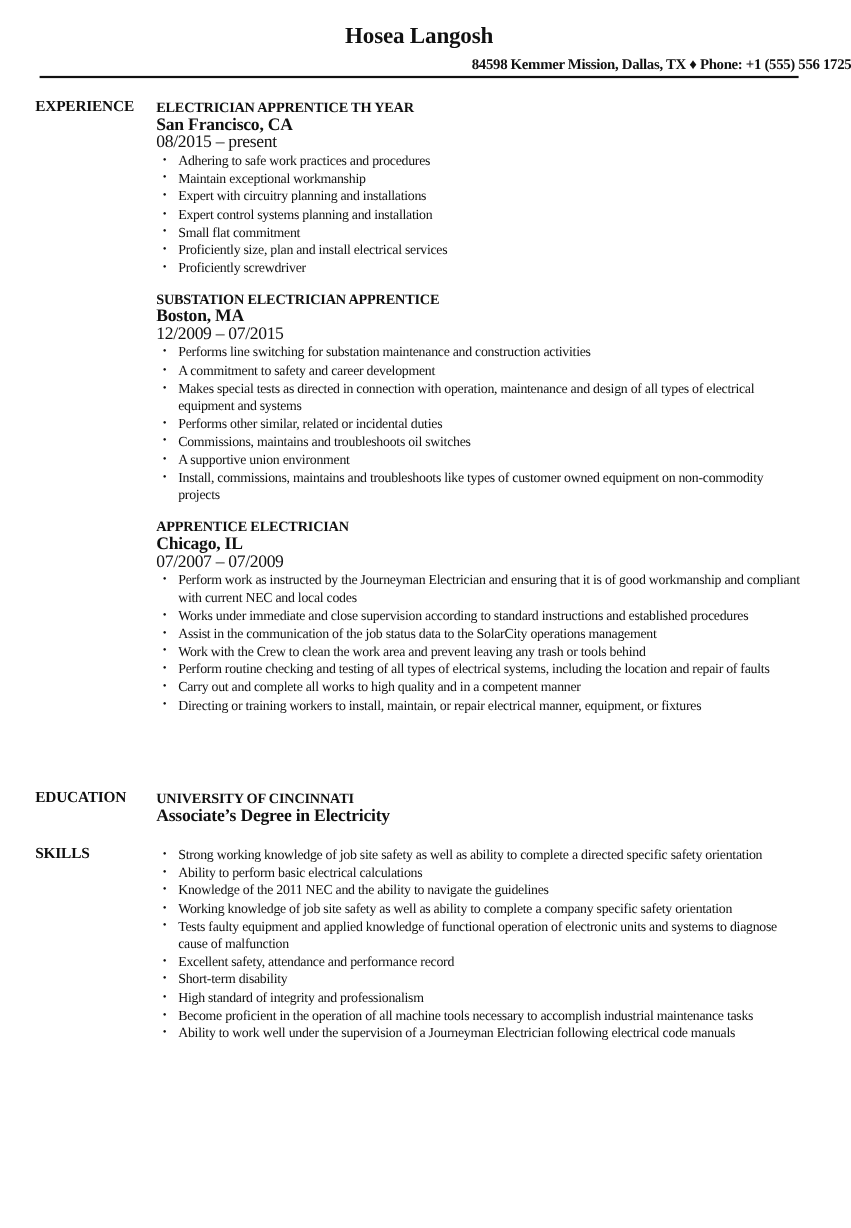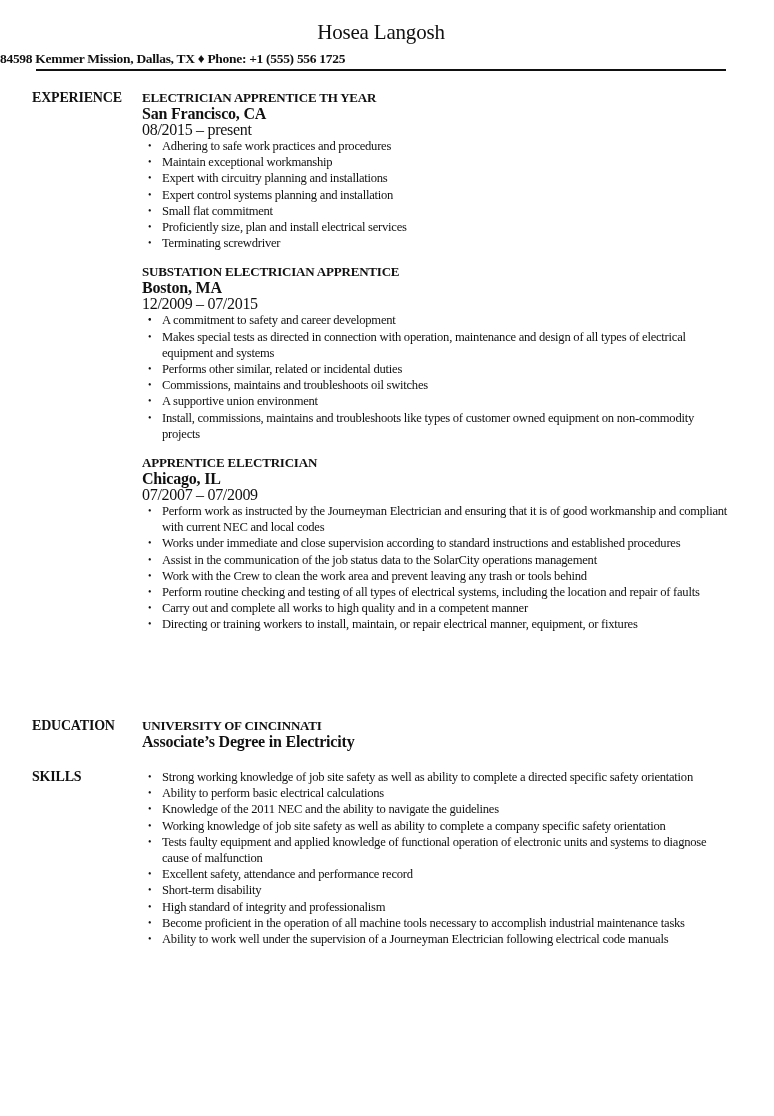--- a/index.html
+++ b/index.html
@@ -4,24 +4,24 @@
   <style>
     html, body { margin: 0; padding: 0; background: #ffffff; }
     body {
       width: 774px; height: 1116px; position: relative; overflow: hidden;
       font-family: "Liberation Serif", "DejaVu Serif", serif;
       color: #111111;
     }
     .header { position: absolute; left: 0; top: 0; width: 774px; }
     .name {
       position: absolute; top: 20px; left: 0; width: 762px; text-align: center;
-      font-weight: normal; font-size: 21px; letter-spacing: -0.2px;
+      font-weight: bold; font-size: 21px; letter-spacing: -0.2px;
     }
     .contact {
-      position: absolute; top: 51px; left: 0; width: 774px; text-align: left;
+      position: absolute; top: 51px; left: 0; width: 774px; text-align: right;
       font-weight: bold; font-size: 13.5px; letter-spacing: -0.3px;
     }
     .rule {
       position: absolute; top: 69px; left: 36px; width: 690px; height: 2px; background: #111;
     }
     .section { position: absolute; left: 0; width: 774px; }
     .sec-label {
       position: absolute; left: 32px; top: 0; font-weight: bold; font-size: 14px; letter-spacing: -0.2px;
     }
     .sec-body { position: absolute; left: 142px; top: 0; width: 600px; }
@@ -52,29 +52,29 @@
       <div class="job-title">ELECTRICIAN APPRENTICE TH YEAR</div>
       <div class="job-loc">San Francisco, CA</div>
       <div class="job-date">08/2015 – present</div>
       <ul>
           <li><span class="bullet">•</span><span>Adhering to safe work practices and procedures</span></li>
           <li><span class="bullet">•</span><span>Maintain exceptional workmanship</span></li>
           <li><span class="bullet">•</span><span>Expert with circuitry planning and installations</span></li>
           <li><span class="bullet">•</span><span>Expert control systems planning and installation</span></li>
           <li><span class="bullet">•</span><span>Small flat commitment</span></li>
           <li><span class="bullet">•</span><span>Proficiently size, plan and install electrical services</span></li>
-          <li><span class="bullet">•</span><span>Terminating screwdriver</span></li>
+          <li><span class="bullet">•</span><span>Proficiently screwdriver</span></li>
         </ul>
     </div>
     <div class="job">
       <div class="job-title">SUBSTATION ELECTRICIAN APPRENTICE</div>
       <div class="job-loc">Boston, MA</div>
       <div class="job-date">12/2009 – 07/2015</div>
       <ul>
-          <li><span class="bullet">•</span></li>
+          <li><span class="bullet">•</span><span>Performs line switching for substation maintenance and construction activities</span></li>
           <li><span class="bullet">•</span><span>A commitment to safety and career development</span></li>
           <li><span class="bullet">•</span><span>Makes special tests as directed in connection with operation, maintenance and design of all types of electrical equipment and systems</span></li>
           <li><span class="bullet">•</span><span>Performs other similar, related or incidental duties</span></li>
           <li><span class="bullet">•</span><span>Commissions, maintains and troubleshoots oil switches</span></li>
           <li><span class="bullet">•</span><span>A supportive union environment</span></li>
           <li><span class="bullet">•</span><span>Install, commissions, maintains and troubleshoots like types of customer owned equipment on non-commodity projects</span></li>
         </ul>
     </div>
     <div class="job">
       <div class="job-title">APPRENTICE ELECTRICIAN</div>

